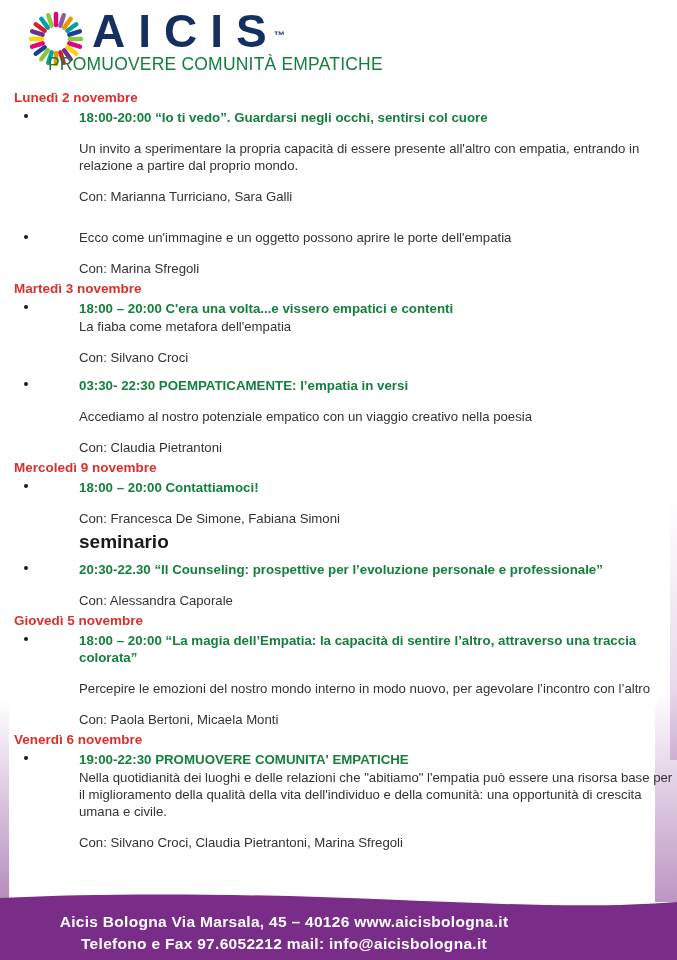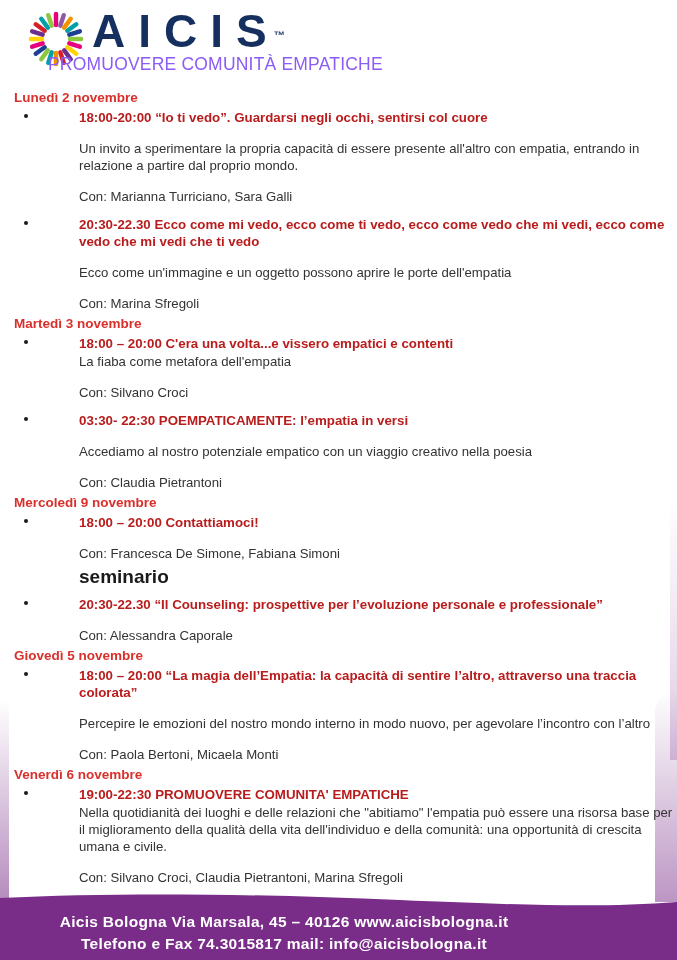--- a/index.html
+++ b/index.html
@@ -88,21 +88,21 @@
     letter-spacing: 0;
     vertical-align: top;
     position: relative;
     top: 4px;
     left: -6px;
   }
   .tagline {
     font-family: "Liberation Sans", sans-serif;
     font-size: 17.5px;
     line-height: 20px;
-    color: #8b5cf6;
+    color: #15803d;
     letter-spacing: 0.2px;
     margin-top: -2px;
     margin-left: -44px;
     white-space: nowrap;
   }
 
   
   .body {
     padding: 0 0 0 12px;
   }
@@ -128,21 +128,21 @@
     top: 6px;
     width: 4px;
     height: 4px;
     background: #1a1a1a;
     border-radius: 50%;
   }
   .ev-title {
     font-weight: bold;
     font-size: 13.3px;
     line-height: 17px;
-    color: #b91c1c;
+    color: #15803d;
     margin: 0;
     padding-top: 1px;
   }
   .ev-desc {
     font-size: 13.2px;
     line-height: 17px;
     color: #333333;
     margin: 1px 0 0 0;
   }
   .ev-desc.gap {
@@ -294,21 +294,20 @@
       <div class="day-title">Lunedì 2 novembre</div>
       <div class="event">
         <span class="bullet"></span>
         <p class="ev-title">18:00-20:00 “Io ti vedo”. Guardarsi negli occhi, sentirsi col cuore</p>
         <p class="ev-desc gap">Un invito a sperimentare la propria capacità di essere presente all'altro con empatia, entrando in relazione a partire dal proprio mondo.</p>
         <p class="ev-with">Con: Marianna Turriciano,  Sara Galli</p>
       </div>
       <div class="spacer-sm"></div>
       <div class="event">
         <span class="bullet"></span>
-        <p class="ev-title">20:30-22.30 Ecco come mi vedo, ecco come ti vedo, ecco come vedo che mi vedi, ecco come vedo che mi vedi che ti vedo</p>
         <p class="ev-desc gap">Ecco come un'immagine e un oggetto possono aprire le porte dell'empatia</p>
         <p class="ev-with">Con: Marina Sfregoli</p>
       </div>
     </div>
 
     <div class="day">
       <div class="day-title">Martedì 3 novembre</div>
       <div class="event">
         <span class="bullet"></span>
         <p class="ev-title">18:00 – 20:00  C'era una volta...e vissero empatici e contenti</p>
@@ -362,17 +361,17 @@
 
   </div>
 
   <div class="footer-wrap">
     <svg class="footer-wave" viewBox="0 0 677 20" preserveAspectRatio="none">
       <path d="M0,6 C120,0 260,2 400,8 C520,13 600,16 677,10 L677,20 L0,20 Z" fill="#7a2d88"></path>
     </svg>
     <div class="footer-band"></div>
     <div class="footer-text">
       <div>Aicis Bologna Via Marsala, 45 – 40126 www.aicisbologna.it</div>
-      <div>Telefono e Fax 74.3015817 mail: info@aicisbologna.it</div>
+      <div>Telefono e Fax 97.6052212 mail: info@aicisbologna.it</div>
     </div>
   </div>
 
 </div>
 
 </body></html>

